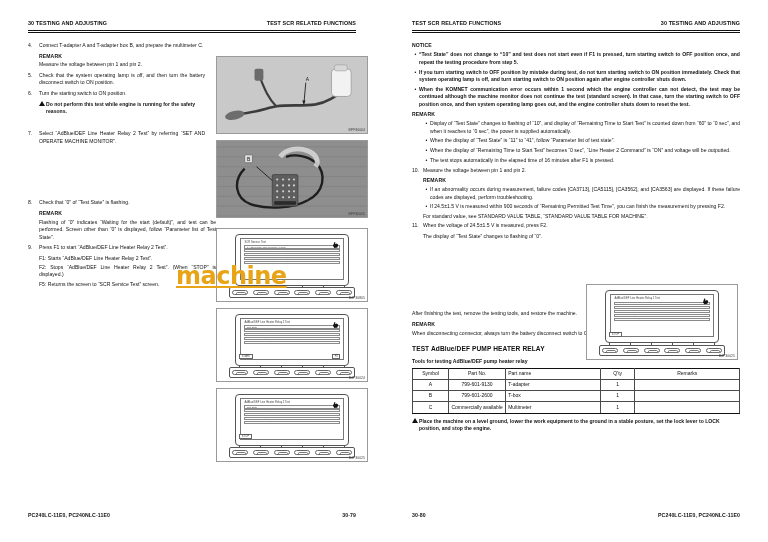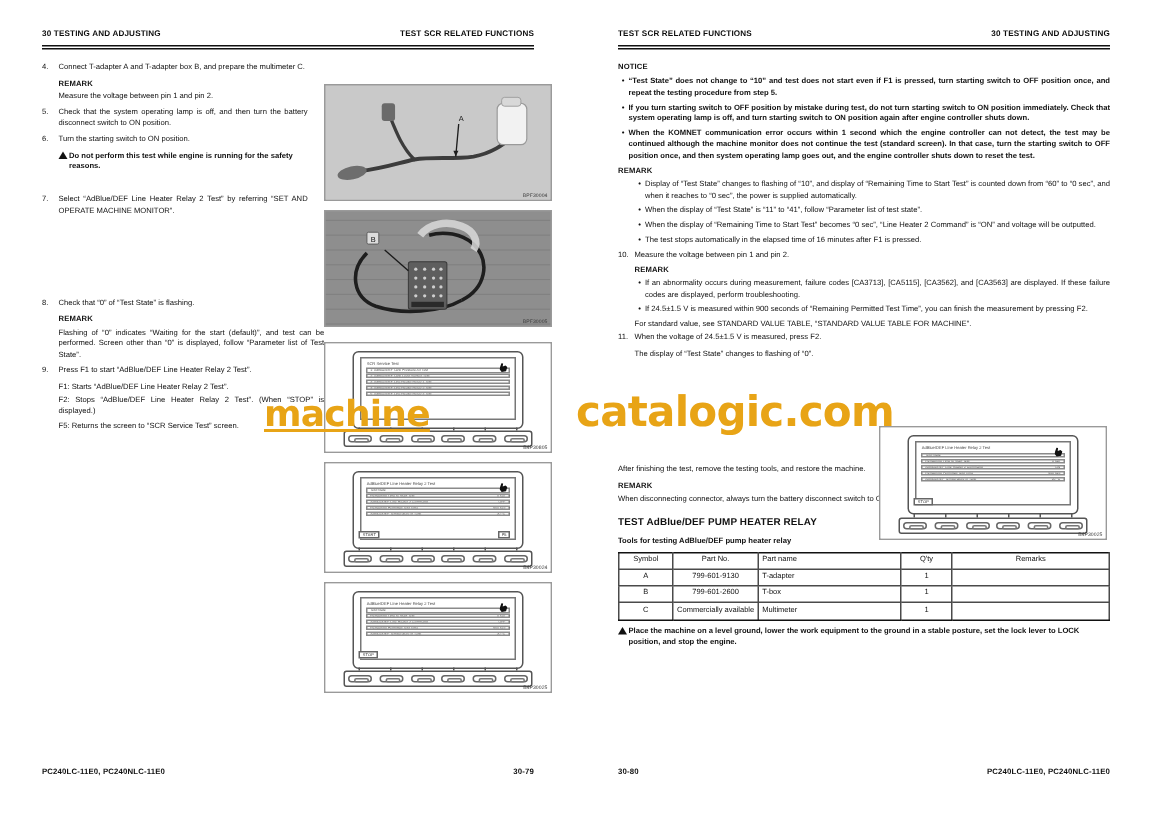--- a/index.html
+++ b/index.html
@@ -751,14 +751,13 @@
       <span class="figcode">B4P30025</span>
     </div>
 
     <div class="foot right">
       <span>30-80</span>
       <span>PC240LC-11E0, PC240NLC-11E0</span>
     </div>
   </div>
 
   <div class="wm wm1">machine</div>
-  <div class="wm wm2">catalogic.com</div>
 </div>
 
 </body></html>

